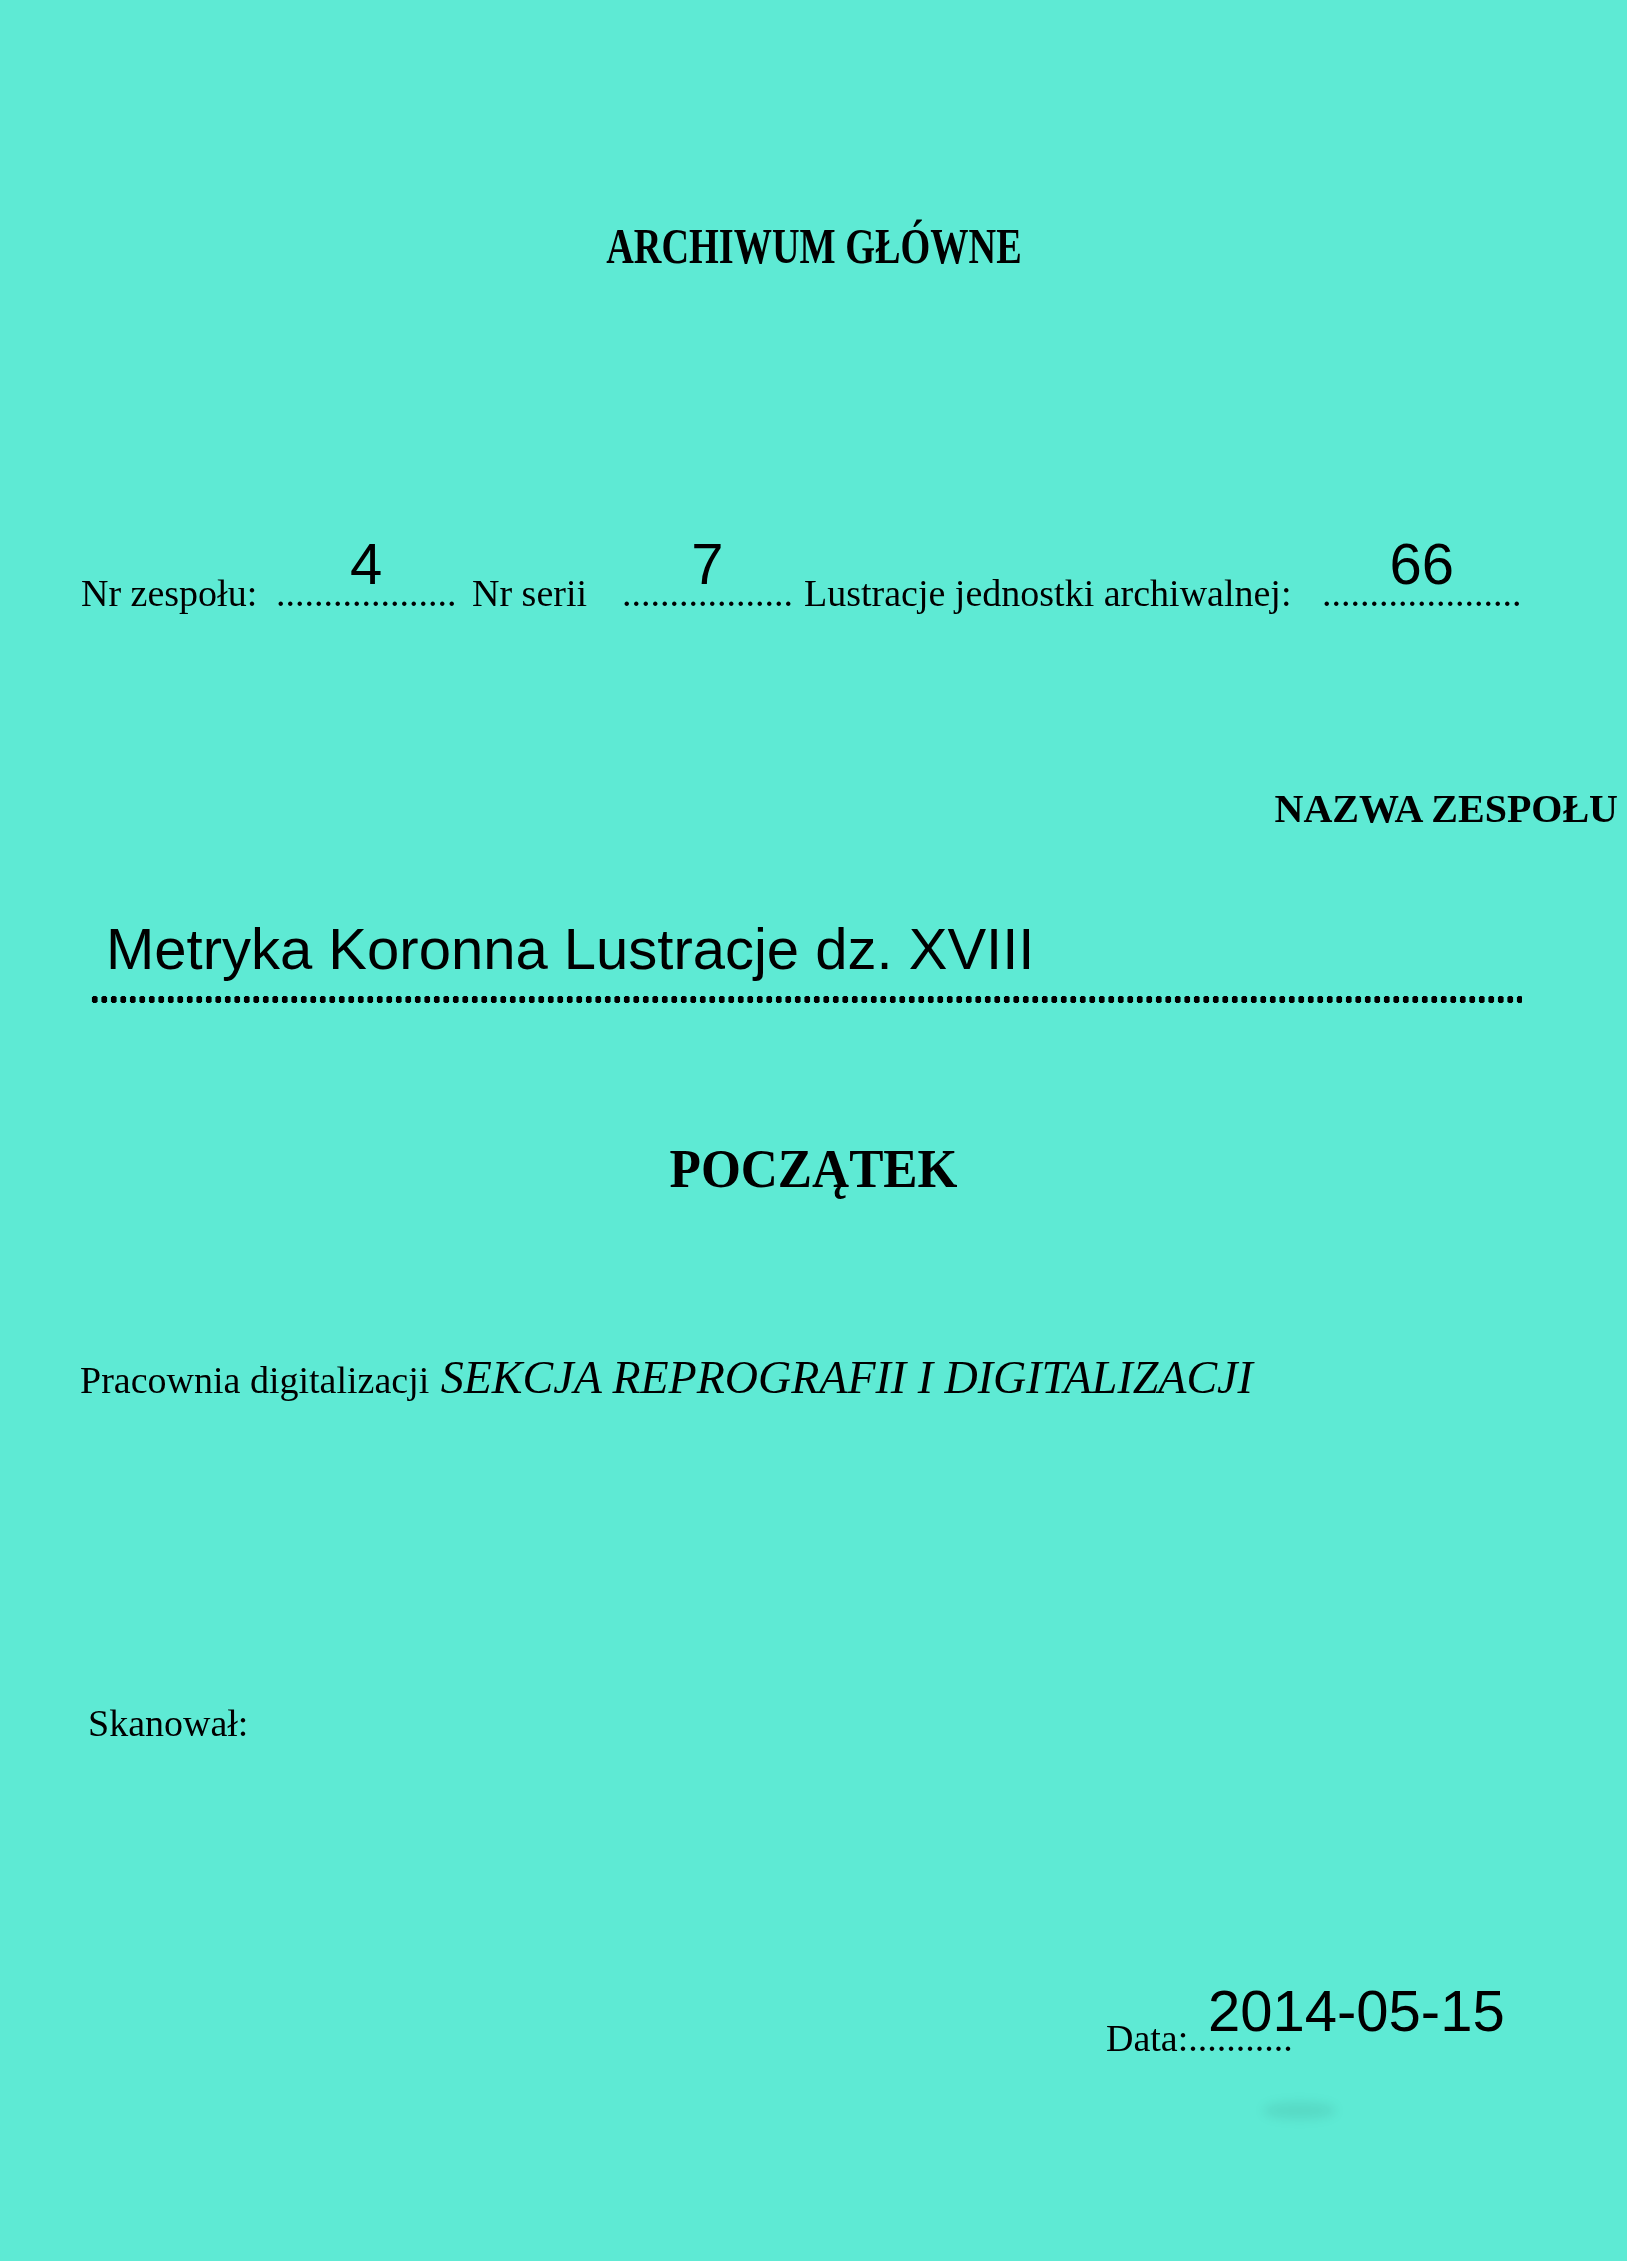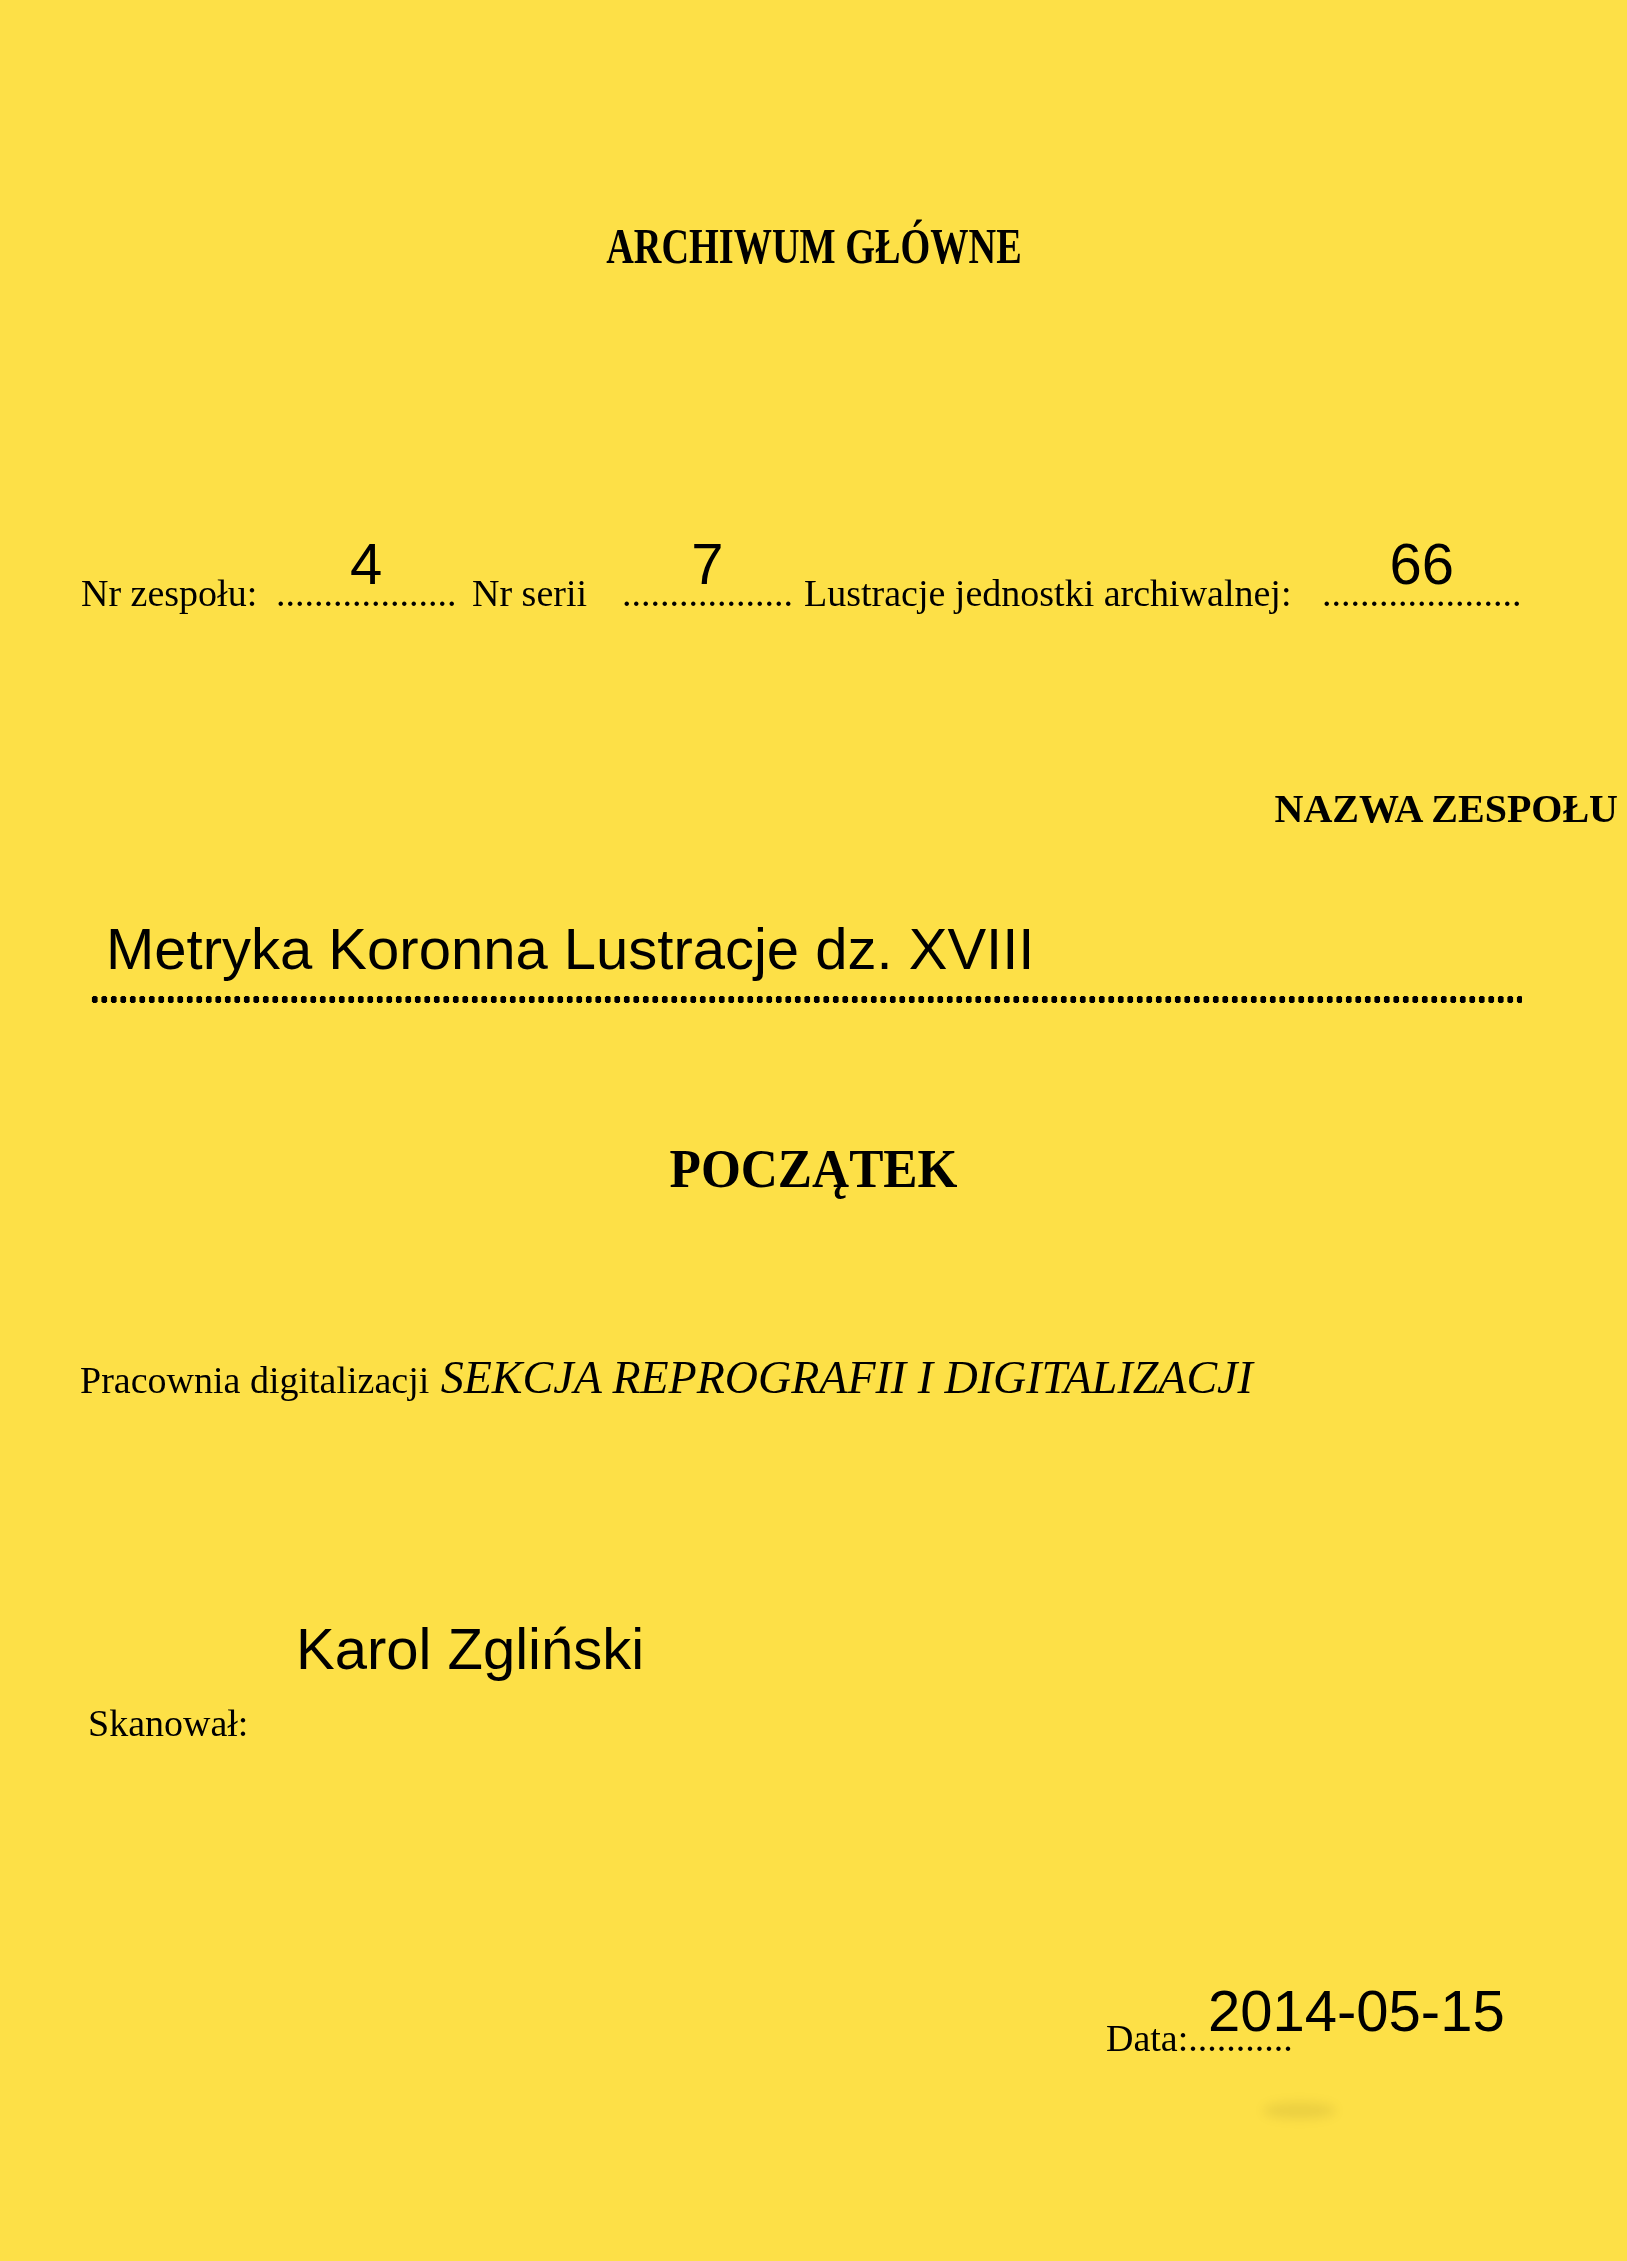--- a/index.html
+++ b/index.html
@@ -1,19 +1,19 @@
 <!DOCTYPE html>
 <html style="font-size:12.3px"><head>
 <meta charset="utf-8">
 <style>
   html,body { margin:0; padding:0; background:#ffffff; }
   .page {
     position:relative;
     width:1628px; height:2261px;
-    background:#fde047;
+    background:#5eead4;
     color:#000000;
     overflow:hidden;
   }
   .abs { position:absolute; line-height:1; white-space:nowrap; }
   .serif { font-family:"Liberation Serif", serif; }
   .sans  { font-family:"Liberation Sans", sans-serif; }
 
   
   .centered { left:10px; width:1608px; text-align:center; font-weight:bold; font-family:"Liberation Serif", serif; }
   .h-top1 { top:221px;  font-size:51px; }
@@ -99,21 +99,20 @@
 
   <div class="abs centered h-poczatek">
     <span class="squeeze95">POCZĄTEK</span>
   </div>
 
   <div class="abs lab-line">
     <span class="lab-label">Pracownia digitalizacji</span><span> </span><span class="lab-name">SEKCJA REPROGRAFII I DIGITALIZACJI</span>
   </div>
 
   <span class="abs serif skan-label">Skanował:</span>
-  <span class="abs sans skan-value">Karol Zgliński</span>
 
   <div class="abs serif data-line">
     <span>Data:</span><span>...........</span>
   </div>
   <span class="abs sans date-value">2014-05-15</span>
 
   <div class="abs smudge"></div>
 
 </div>
 

